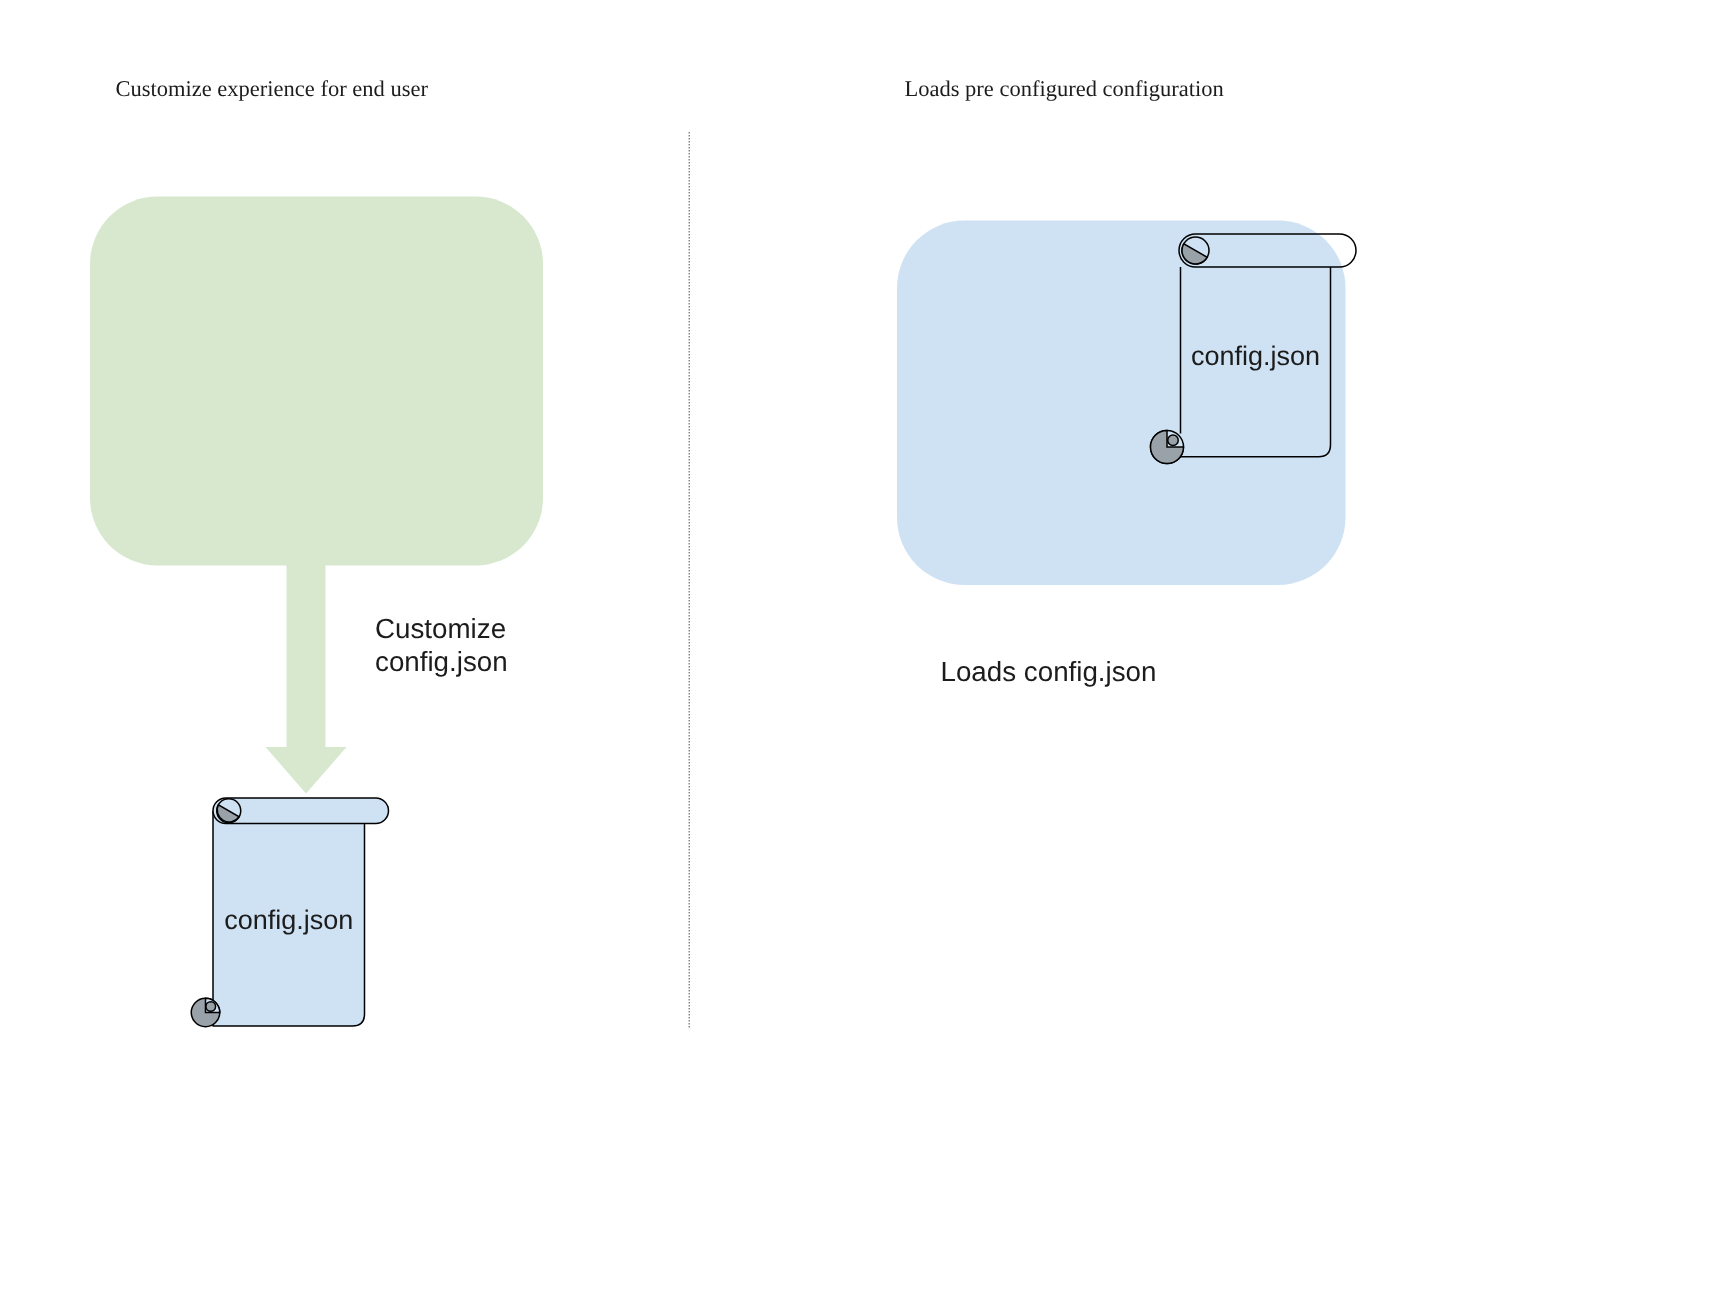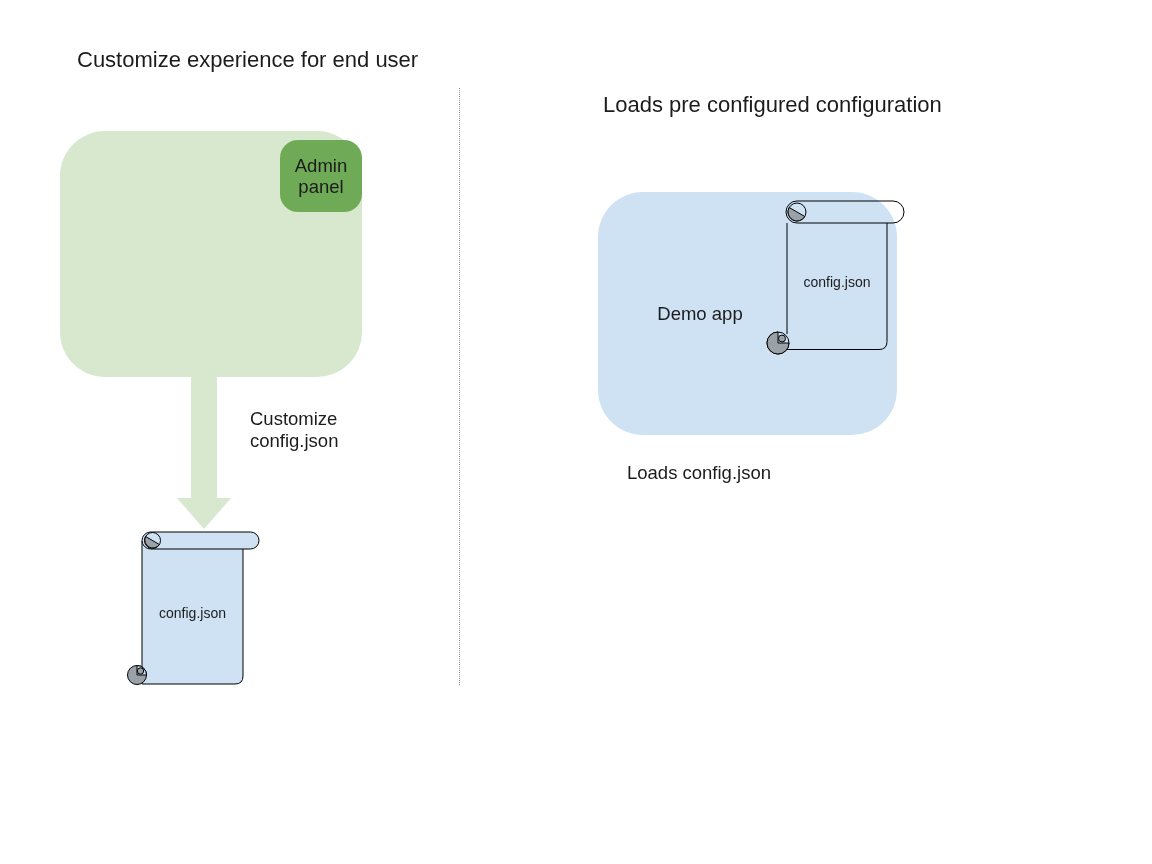--- a/index.html
+++ b/index.html
@@ -10,23 +10,23 @@
     --outline:#000000;
     --divider:#8a8a8a;
     --text:#1c1c1c;
     --background:#ffffff;
   }
   *{margin:0;padding:0;box-sizing:border-box;}
   html,body{width:1152px;height:864px;background:var(--background);}
   body{font-family:"Liberation Sans", sans-serif;color:var(--text);}
   .canvas{position:absolute;left:0;top:0;width:1152px;height:864px;background:var(--background);overflow:hidden;}
   .abs{position:absolute;}
-  .title{font-size:22px;line-height:22px;color:var(--text);white-space:nowrap;}
+  .title{font-size:15px;line-height:22px;color:var(--text);white-space:nowrap;font-family:Liberation Serif, serif;}
   .label{font-size:18.5px;line-height:22px;color:var(--text);}
-  .small-label{font-size:14px;line-height:20px;color:var(--text);}
+  .small-label{font-size:18px;line-height:20px;color:var(--text);}
   .center{text-align:center;}
   .app-box{border-radius:45px;}
   .admin-app{left:60px;top:131px;width:302px;height:246px;background:var(--green-light);}
   .admin-panel{left:280px;top:140px;width:82px;height:72px;background:var(--green-dark);
     border-radius:18px;display:flex;align-items:center;justify-content:center;
     font-size:18.5px;line-height:21.5px;color:var(--text);text-align:center;}
   .demo-app{left:598px;top:147px;width:299px;height:243px;background:var(--blue-light);}
   .divider{left:459px;top:88px;height:597px;width:0;border-left:1.5px dotted var(--divider);}
   svg{display:block;overflow:visible;}
   .stroke{stroke:var(--outline);stroke-width:1;}
@@ -35,23 +35,20 @@
 <body>
 
 <div class="canvas">
 
   <div class="abs" style="left:0;top:0;width:459px;height:864px;">
 
     <div class="abs title" style="left:77px;top:49px;">Customize experience for end user</div>
 
     <div class="abs app-box admin-app"></div>
 
-    <div class="abs admin-panel">
-      <span>Admin panel</span>
-    </div>
 
 
     <svg class="abs" style="left:170px;top:372px;" width="70" height="160" viewBox="0 0 70 160">
       <polygon points="21,0 47,0 47,126 61,126 34,157 7,126 21,126" style="fill:var(--green-light);"></polygon>
     </svg>
 
     <div class="abs label" style="left:250px;top:408px;width:100px;">Customize config.json</div>
 
     <svg class="abs" style="left:110px;top:520px;" width="160" height="175" viewBox="0 0 160 175">
 
@@ -64,39 +61,38 @@
       <rect x="32" y="12" width="117" height="17" rx="8.5" ry="8.5" class="stroke" style="fill:var(--blue-light);"></rect>
       <circle cx="42.5" cy="20.5" r="8" class="stroke" style="fill:var(--blue-light);"></circle>
       <path d="M35.6,16.5 A8,8 0 0 0 49.4,24.5 Z" class="stroke" style="fill:var(--curl-gray);"></path>
     </svg>
 
     <div class="abs small-label center" style="left:142px;top:603px;width:101px;">config.json</div>
   </div>
 
   <div class="abs divider"></div>
 
-  <div class="abs" style="left:460px;top:0;width:692px;height:672px;margin-top:45px;">
+  <div class="abs" style="left:460px;top:0;width:692px;height:672px;">
 
     <div class="abs title" style="left:143px;top:49px;">Loads pre configured configuration</div>
 
     <div class="abs app-box demo-app" style="left:138px;"></div>
 
-    <div class="abs label center" style="left:140px;top:258px;width:200px;">Demo app</div>
 
     <svg class="abs" style="left:300px;top:145px;" width="150" height="175" viewBox="0 0 150 175">
 
       <path d="M27,33 V144 M26,159.5 H119 Q127,159.5 127,151.5 V33" class="stroke" fill="none"></path>
 
       <circle cx="18" cy="153" r="11" class="stroke" fill="none"></circle>
       <path d="M18,153 L18,142 A11,11 0 1 0 29,153 Z" class="stroke" style="fill:var(--curl-gray);"></path>
       <circle cx="22" cy="148.5" r="3.5" class="stroke" style="fill:var(--curl-gray);"></circle>
 
       <rect x="26" y="11" width="118" height="22" rx="11" ry="11" class="stroke" fill="none"></rect>
       <circle cx="37" cy="22" r="9" class="stroke" fill="none"></circle>
       <path d="M29.2,17.5 A9,9 0 0 0 44.8,26.5 Z" class="stroke" style="fill:var(--curl-gray);"></path>
     </svg>
 
     <div class="abs small-label center" style="left:327px;top:227px;width:100px;">config.json</div>
 
-    <div class="abs label" style="left:167px;top:417px;white-space:nowrap;">Loads config.json</div>
+    <div class="abs label" style="left:167px;top:437px;white-space:nowrap;">Loads config.json</div>
   </div>
 
 </div>
 
 </body></html>

